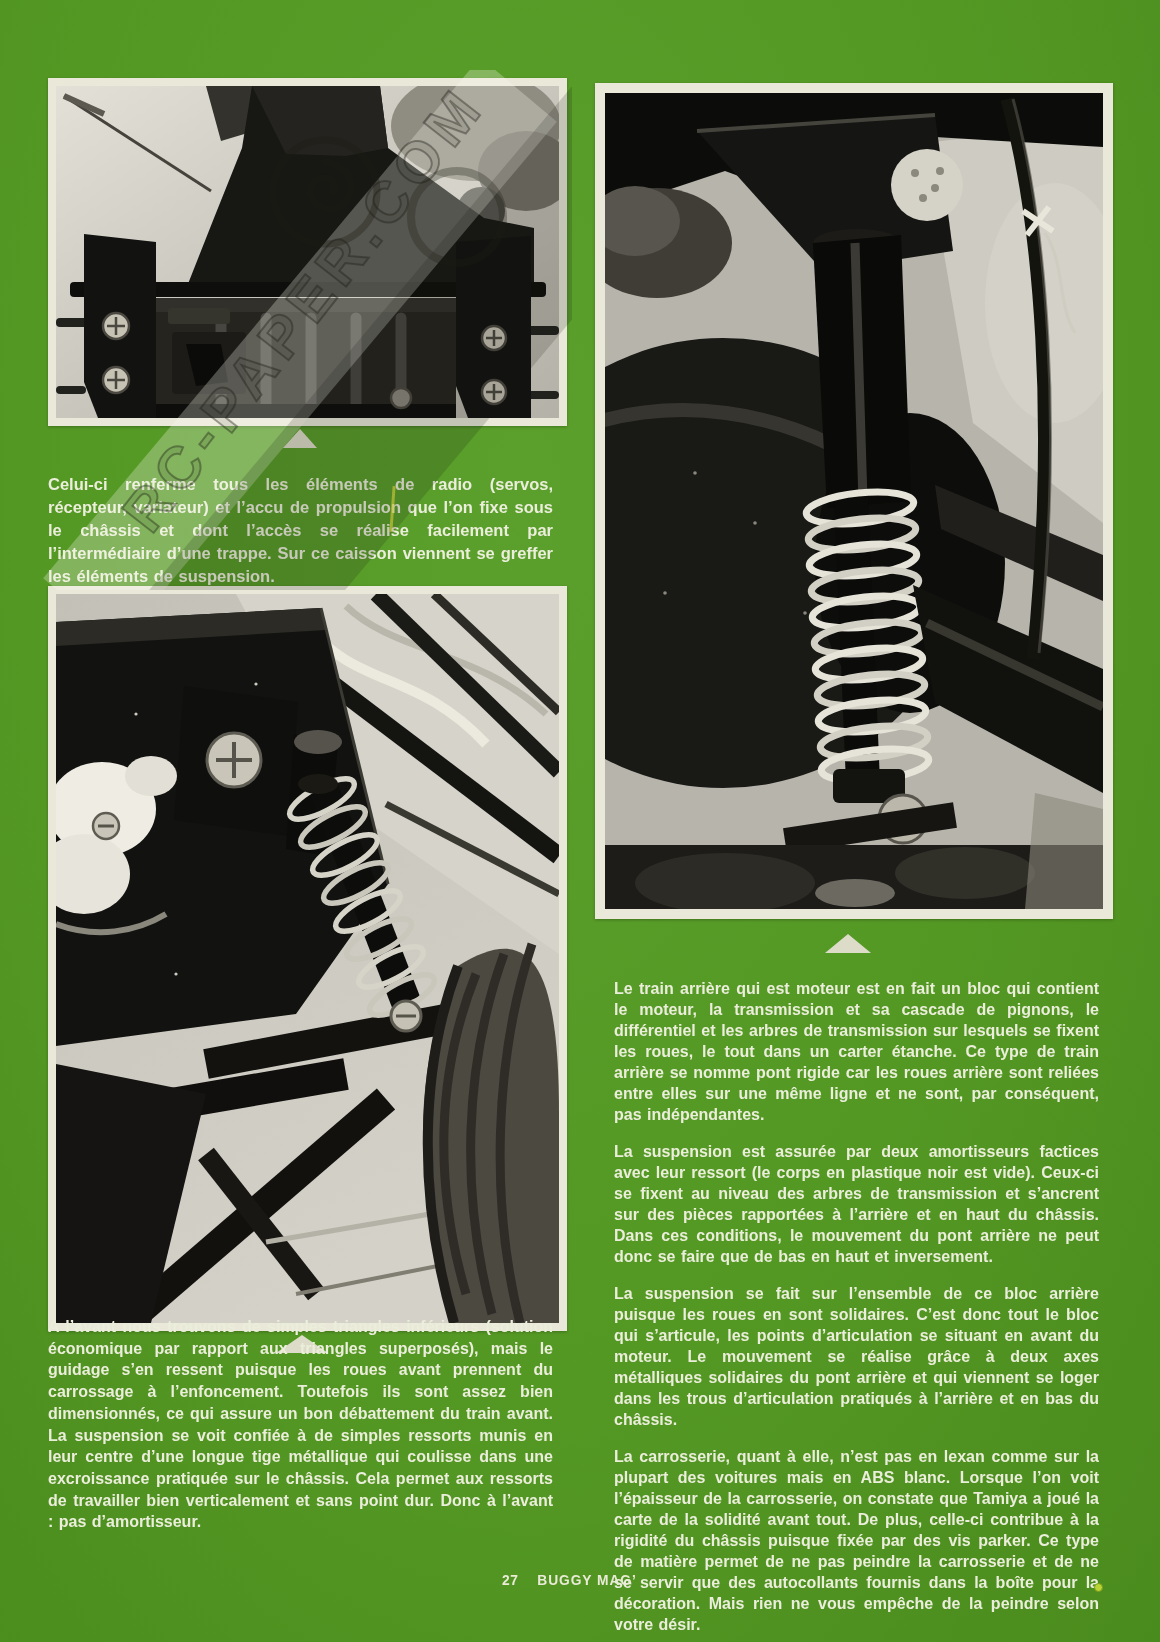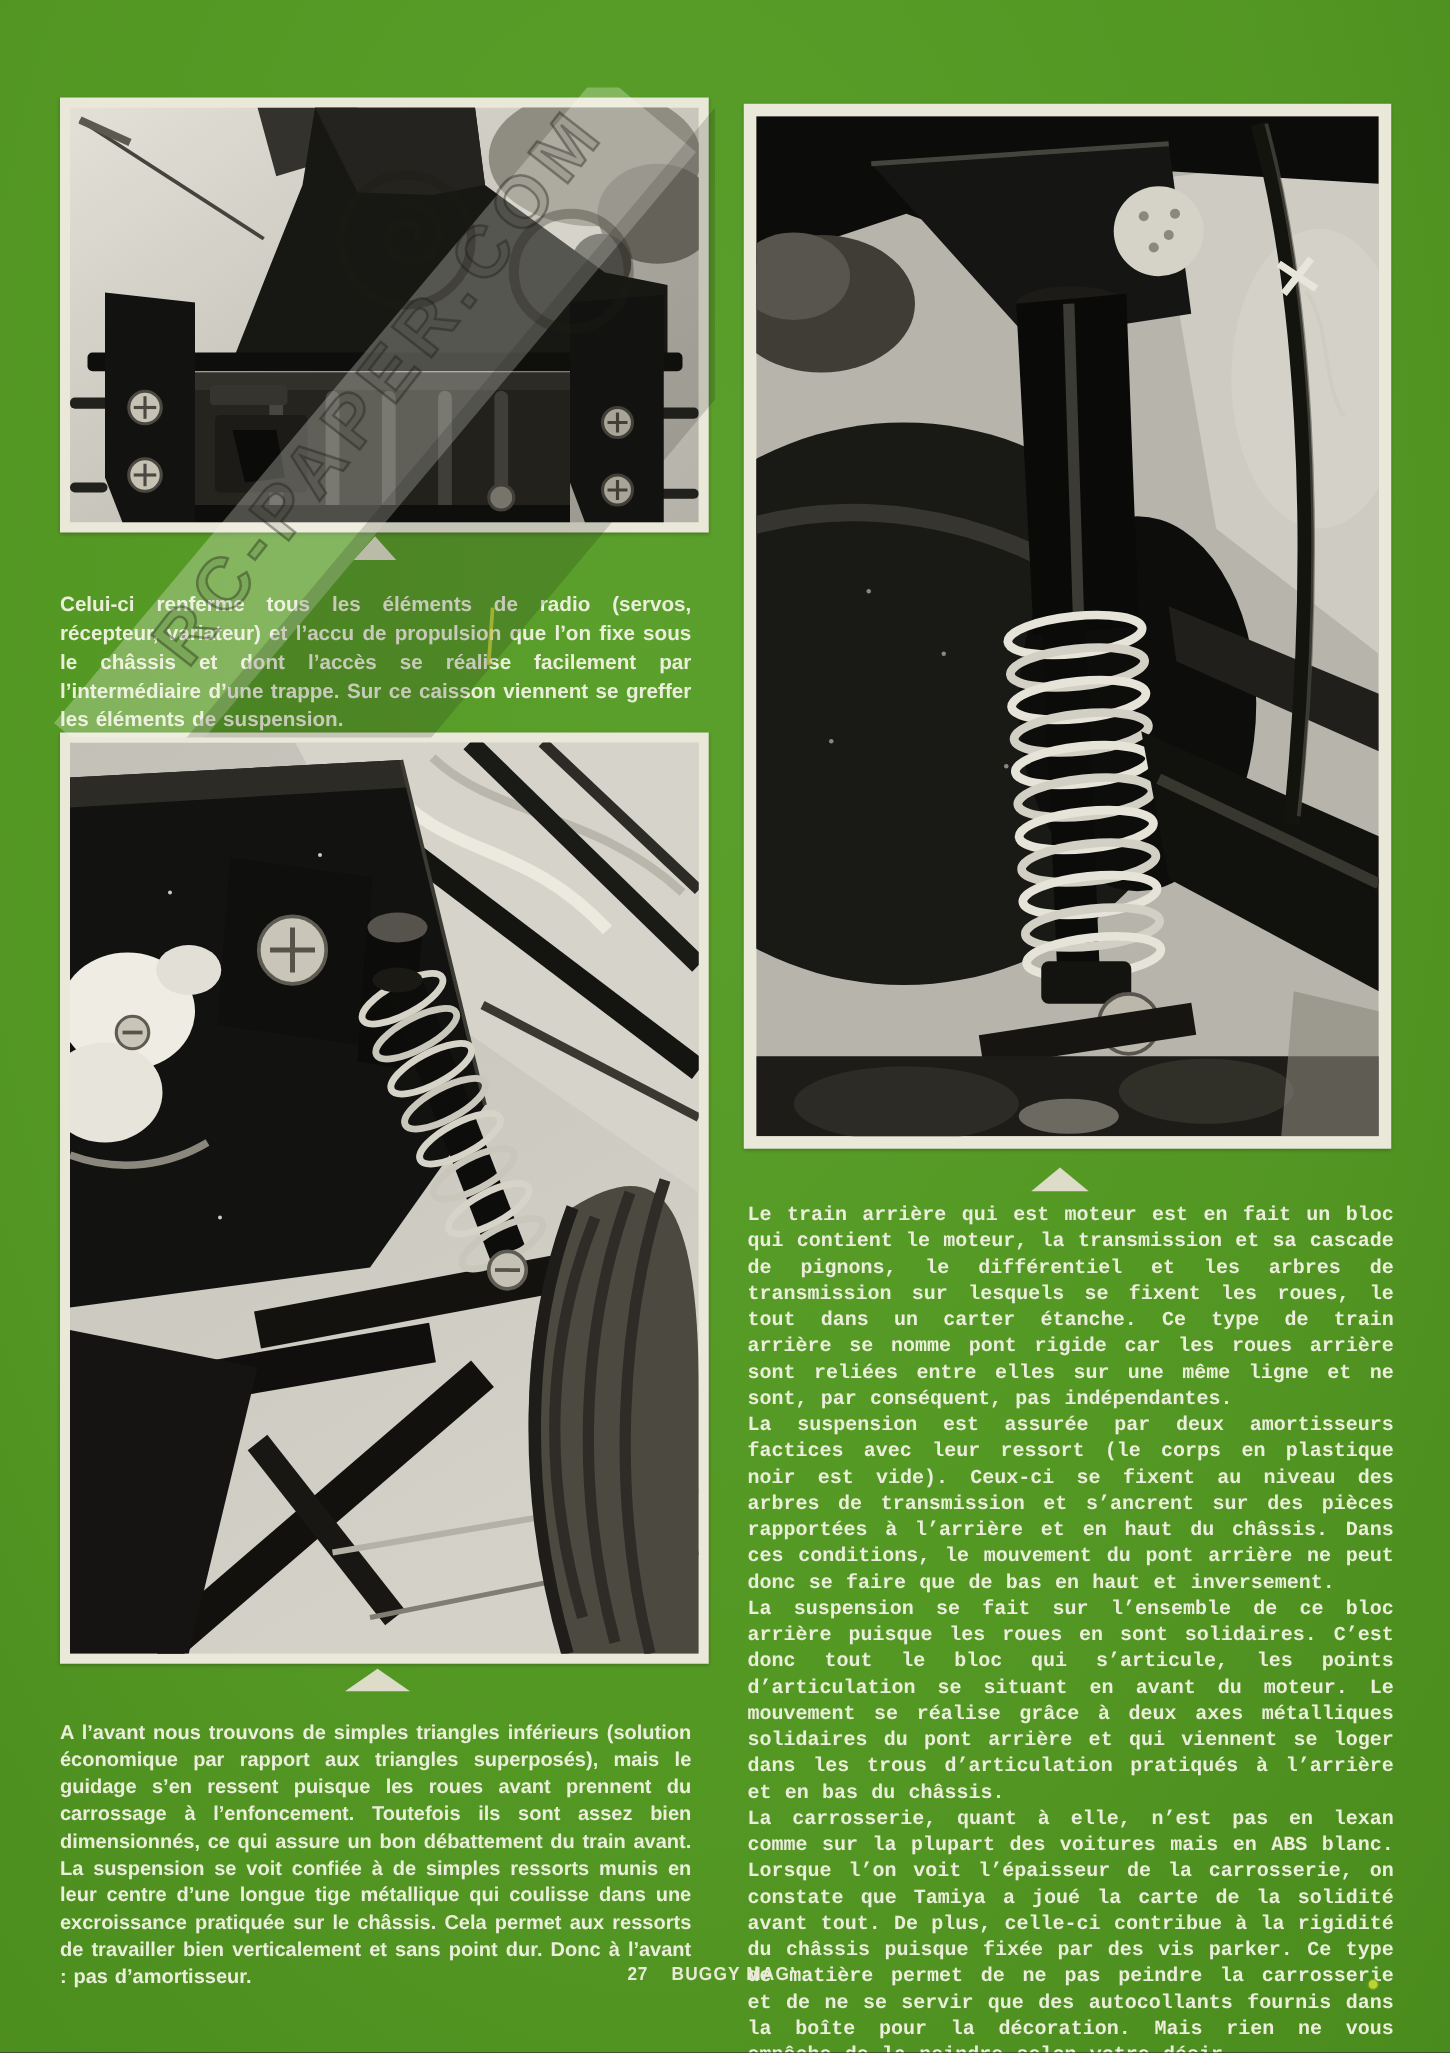--- a/index.html
+++ b/index.html
@@ -33,23 +33,23 @@
   #tri2{left:276px;top:1335px;border-left-width:26px;border-right-width:26px;border-bottom-width:18px;}
   #tri3{left:825px;top:934px;border-left-width:23px;border-right-width:23px;}
   .body-text{
     position:absolute;
     color:#ebeeda;
     font-weight:bold;
     text-align:justify;
     word-spacing:1px;
   }
   #caption-left{left:48px;top:456px;width:505px;font-size:16.5px;line-height:23px;}
-  #para-left{left:48px;top:1360px;width:505px;font-size:16px;line-height:21.7px;}
+  #para-left{left:48px;top:1300px;width:505px;font-size:16px;line-height:21.7px;}
   #right-col{left:598px;top:962px;width:517px;font-size:16px;line-height:21px;}
-  #right-col p{margin:0;padding:0;font-family:Liberation Mono, monospace;}
+  #right-col p{margin:16px;padding:0;}
   .footer{
     position:absolute;left:502px;top:1571px;
     color:#e9ebd6;font-weight:bold;font-size:15px;letter-spacing:0.5px;
     transform:scaleX(0.92);transform-origin:left center;white-space:nowrap;
   }
   .footer .mag{margin-left:16px;letter-spacing:1px;}
   
   .watermark-area{
     position:absolute;left:40px;top:70px;width:532px;height:520px;
     overflow:hidden;pointer-events:none;

